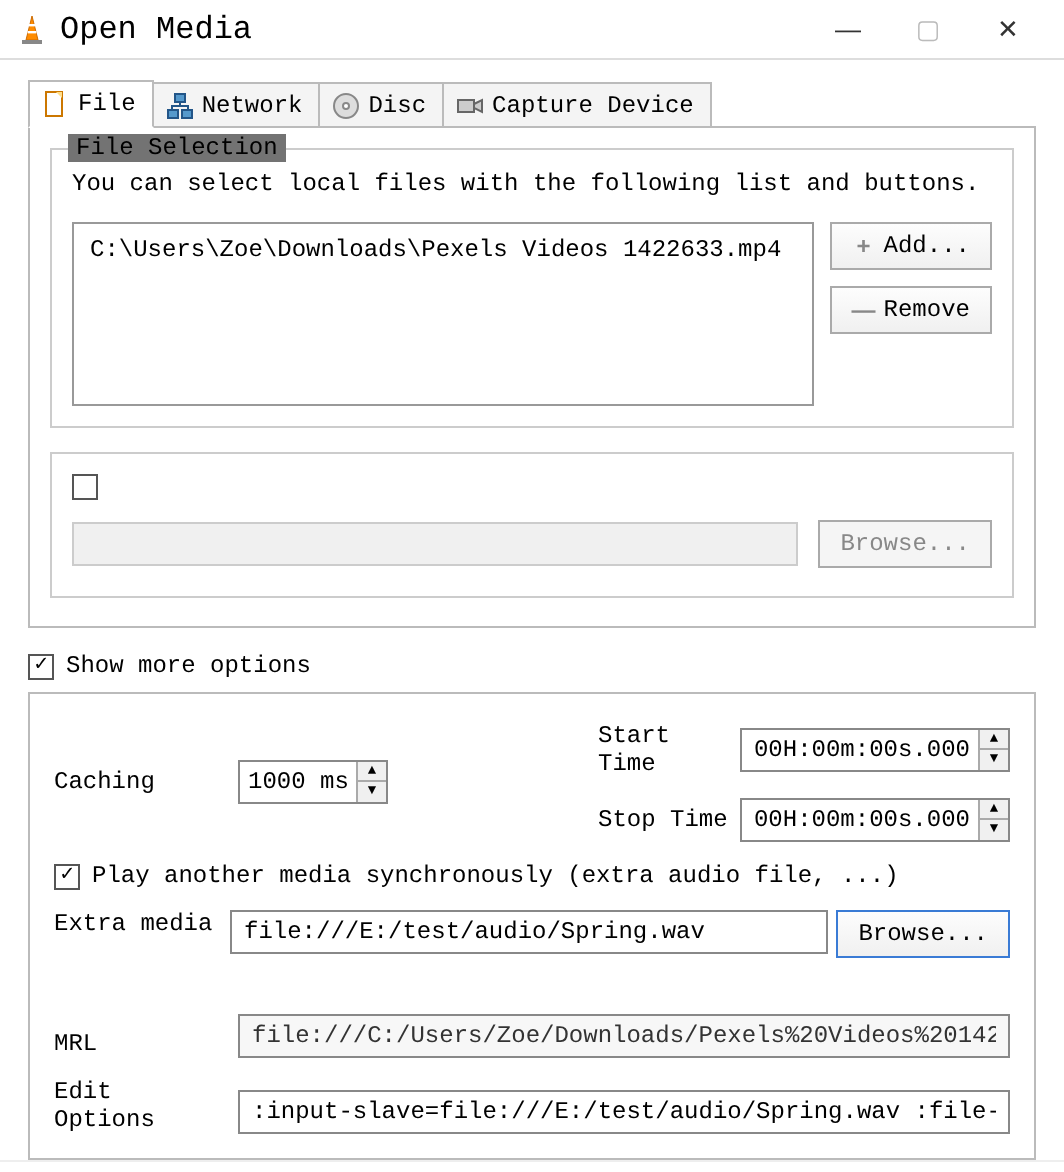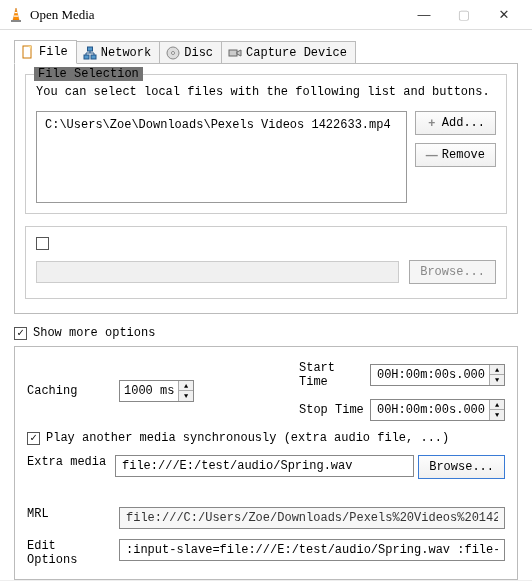--- a/index.html
+++ b/index.html
@@ -14,22 +14,22 @@
     overflow: hidden;
   }
   .titlebar {
     height: 30px;
     display: flex;
     align-items: center;
     padding: 0 8px 0 8px;
     border-bottom: 1px solid #ddd;
   }
   .titlebar .title-text {
-    font-family: Liberation Serif, serif;
-    font-size: 13px;
+    font-family: Liberation Mono, monospace;
+    font-size: 16px;
     margin-left: 6px;
     flex: 1;
   }
   .win-controls {
     display: flex;
     gap: 0;
   }
   .win-btn {
     width: 40px;
     height: 28px;
@@ -243,21 +243,21 @@
     font-family: "Courier New", monospace;
     font-size: 12px;
     background: #fff;
     outline: none;
   }
   .extra-row { display: flex; align-items: flex-start; gap: 4px; margin-bottom: 28px; }
   .extra-row .text-input { flex: 1; }
   .btn.primary {
     border: 1px solid #3a7bd5;
   }
-  .mrl-row, .edit-row { display: flex; align-items: flex-start; gap: 8px; margin-bottom: 10px; }
+  .mrl-row, .edit-row { display: flex; align-items: flex-end; gap: 8px; margin-bottom: 10px; }
   .mrl-row .text-input, .edit-row .text-input { flex: 1; }
   .readonly { background: #f7f7f7; color: #333; }
   .footer {
     display: flex;
     justify-content: flex-end;
     gap: 10px;
     padding: 10px 12px 12px 12px;
     border-top: 1px solid #eee;
   }
   .btn.combo::after {

